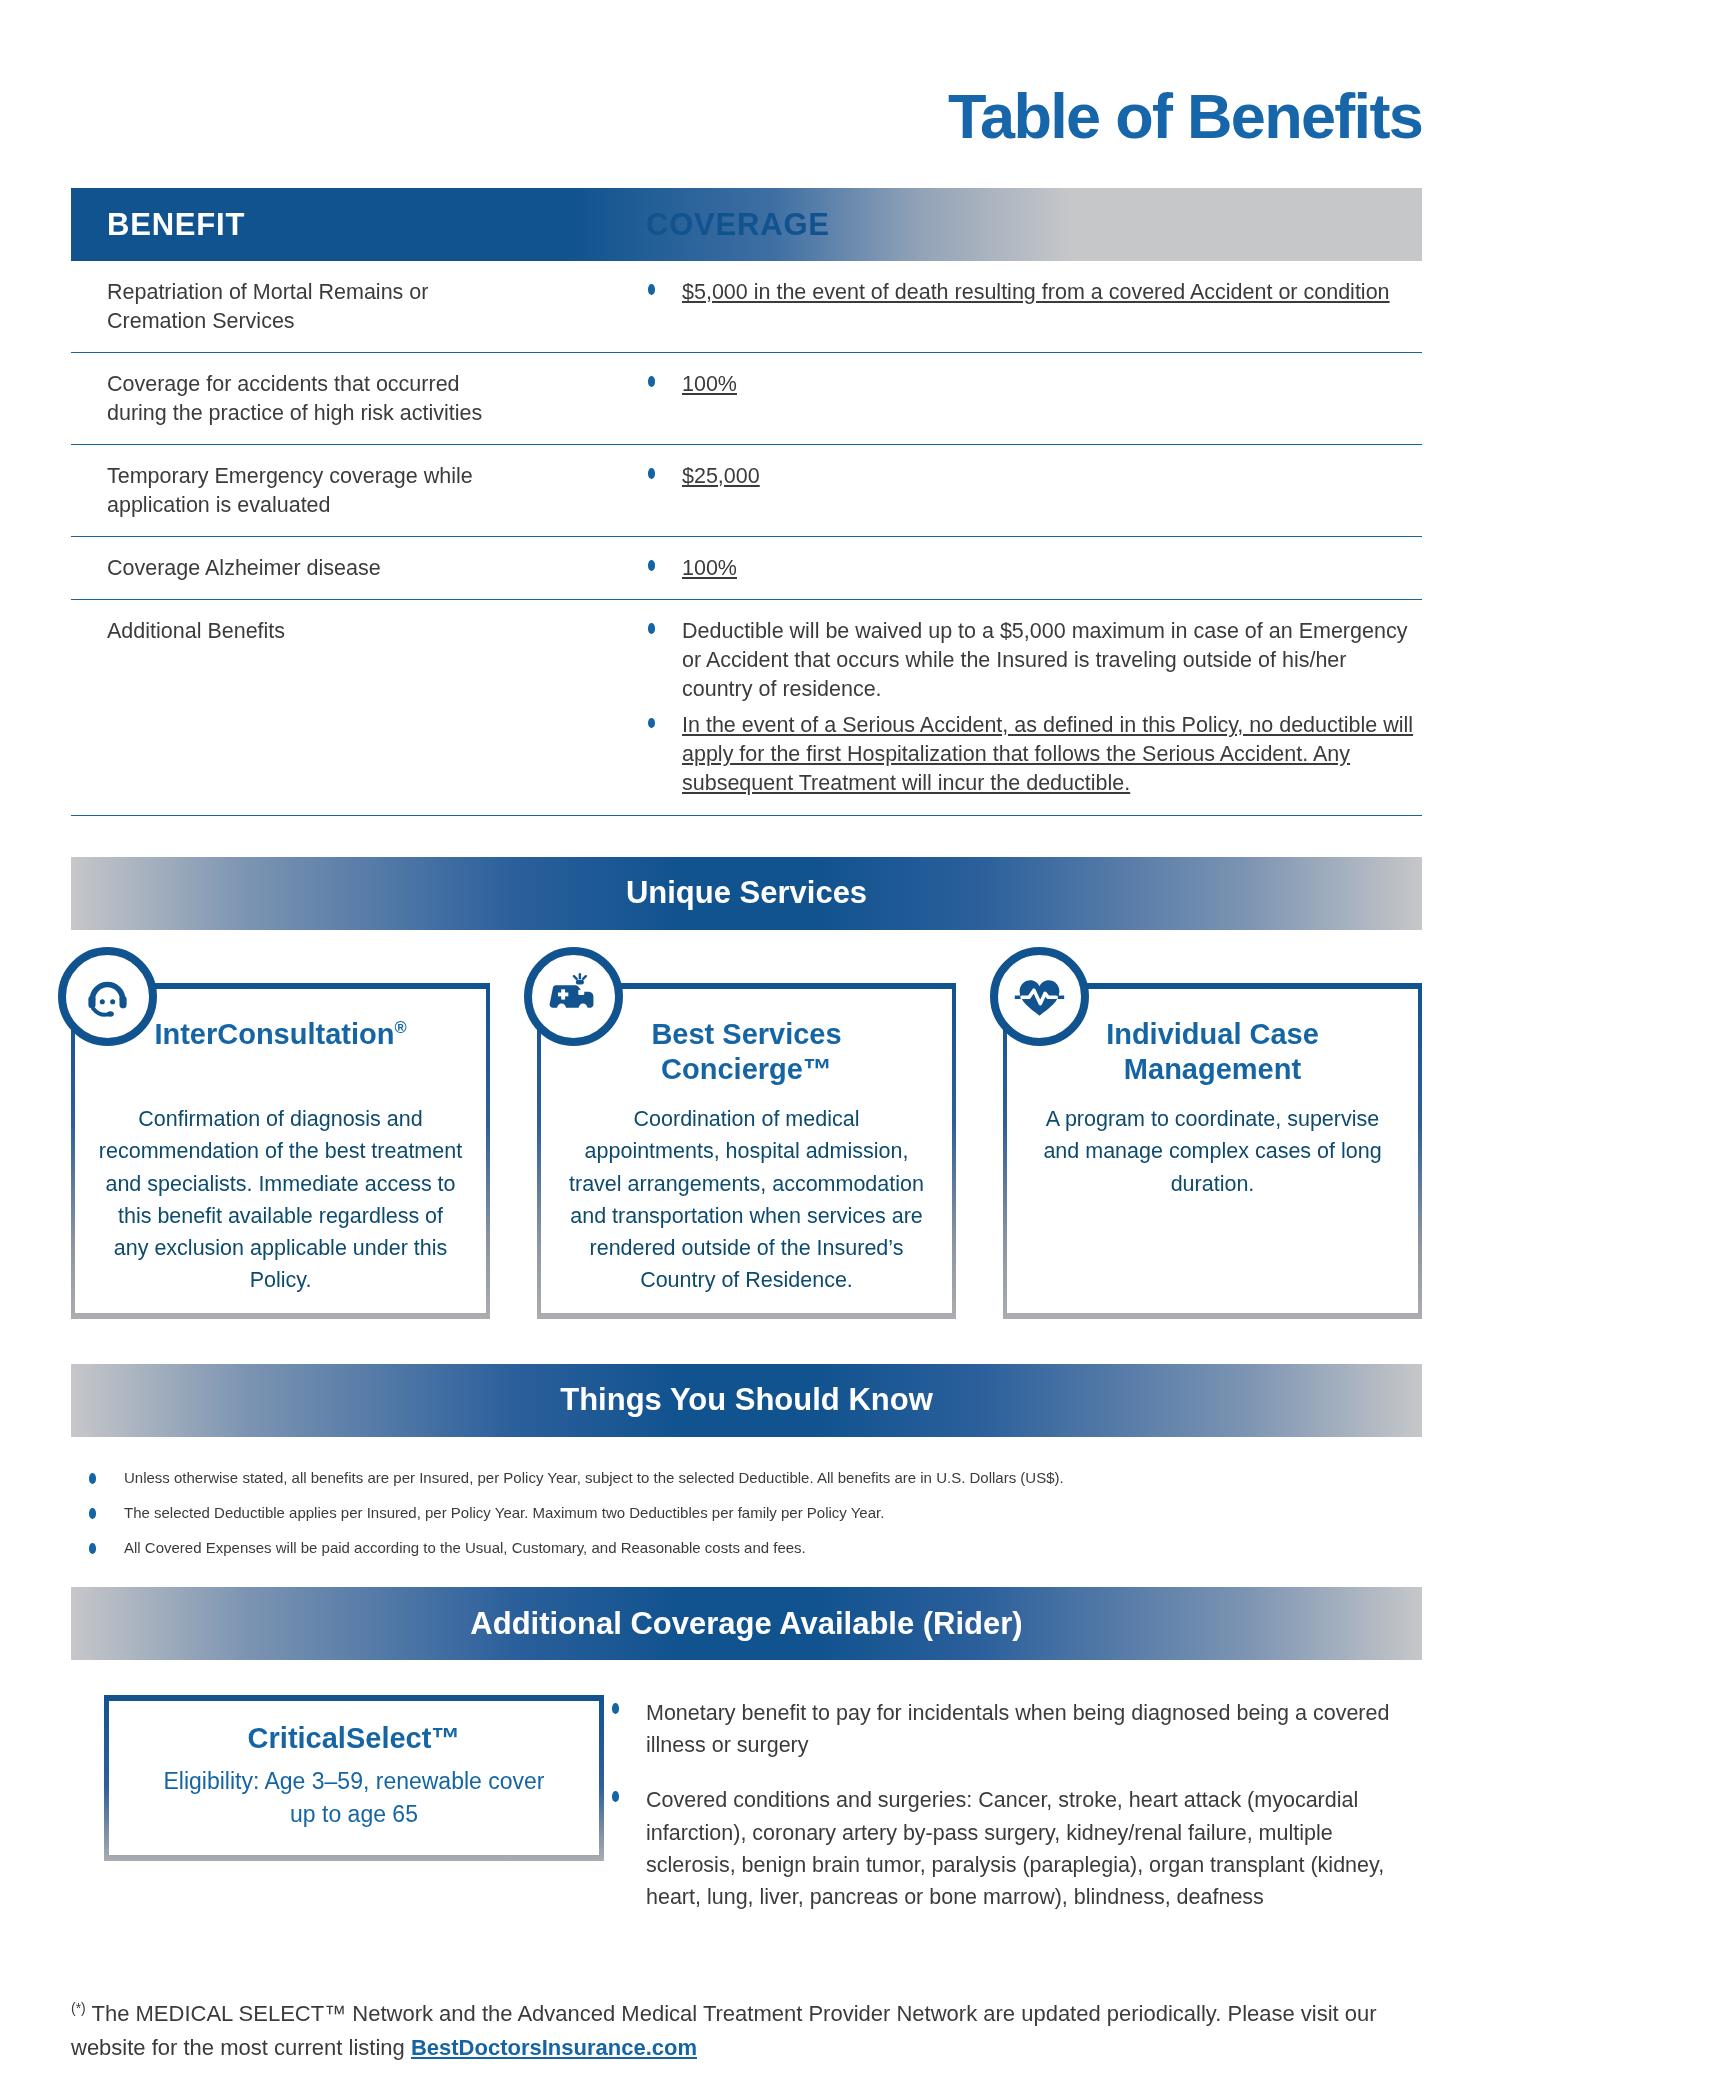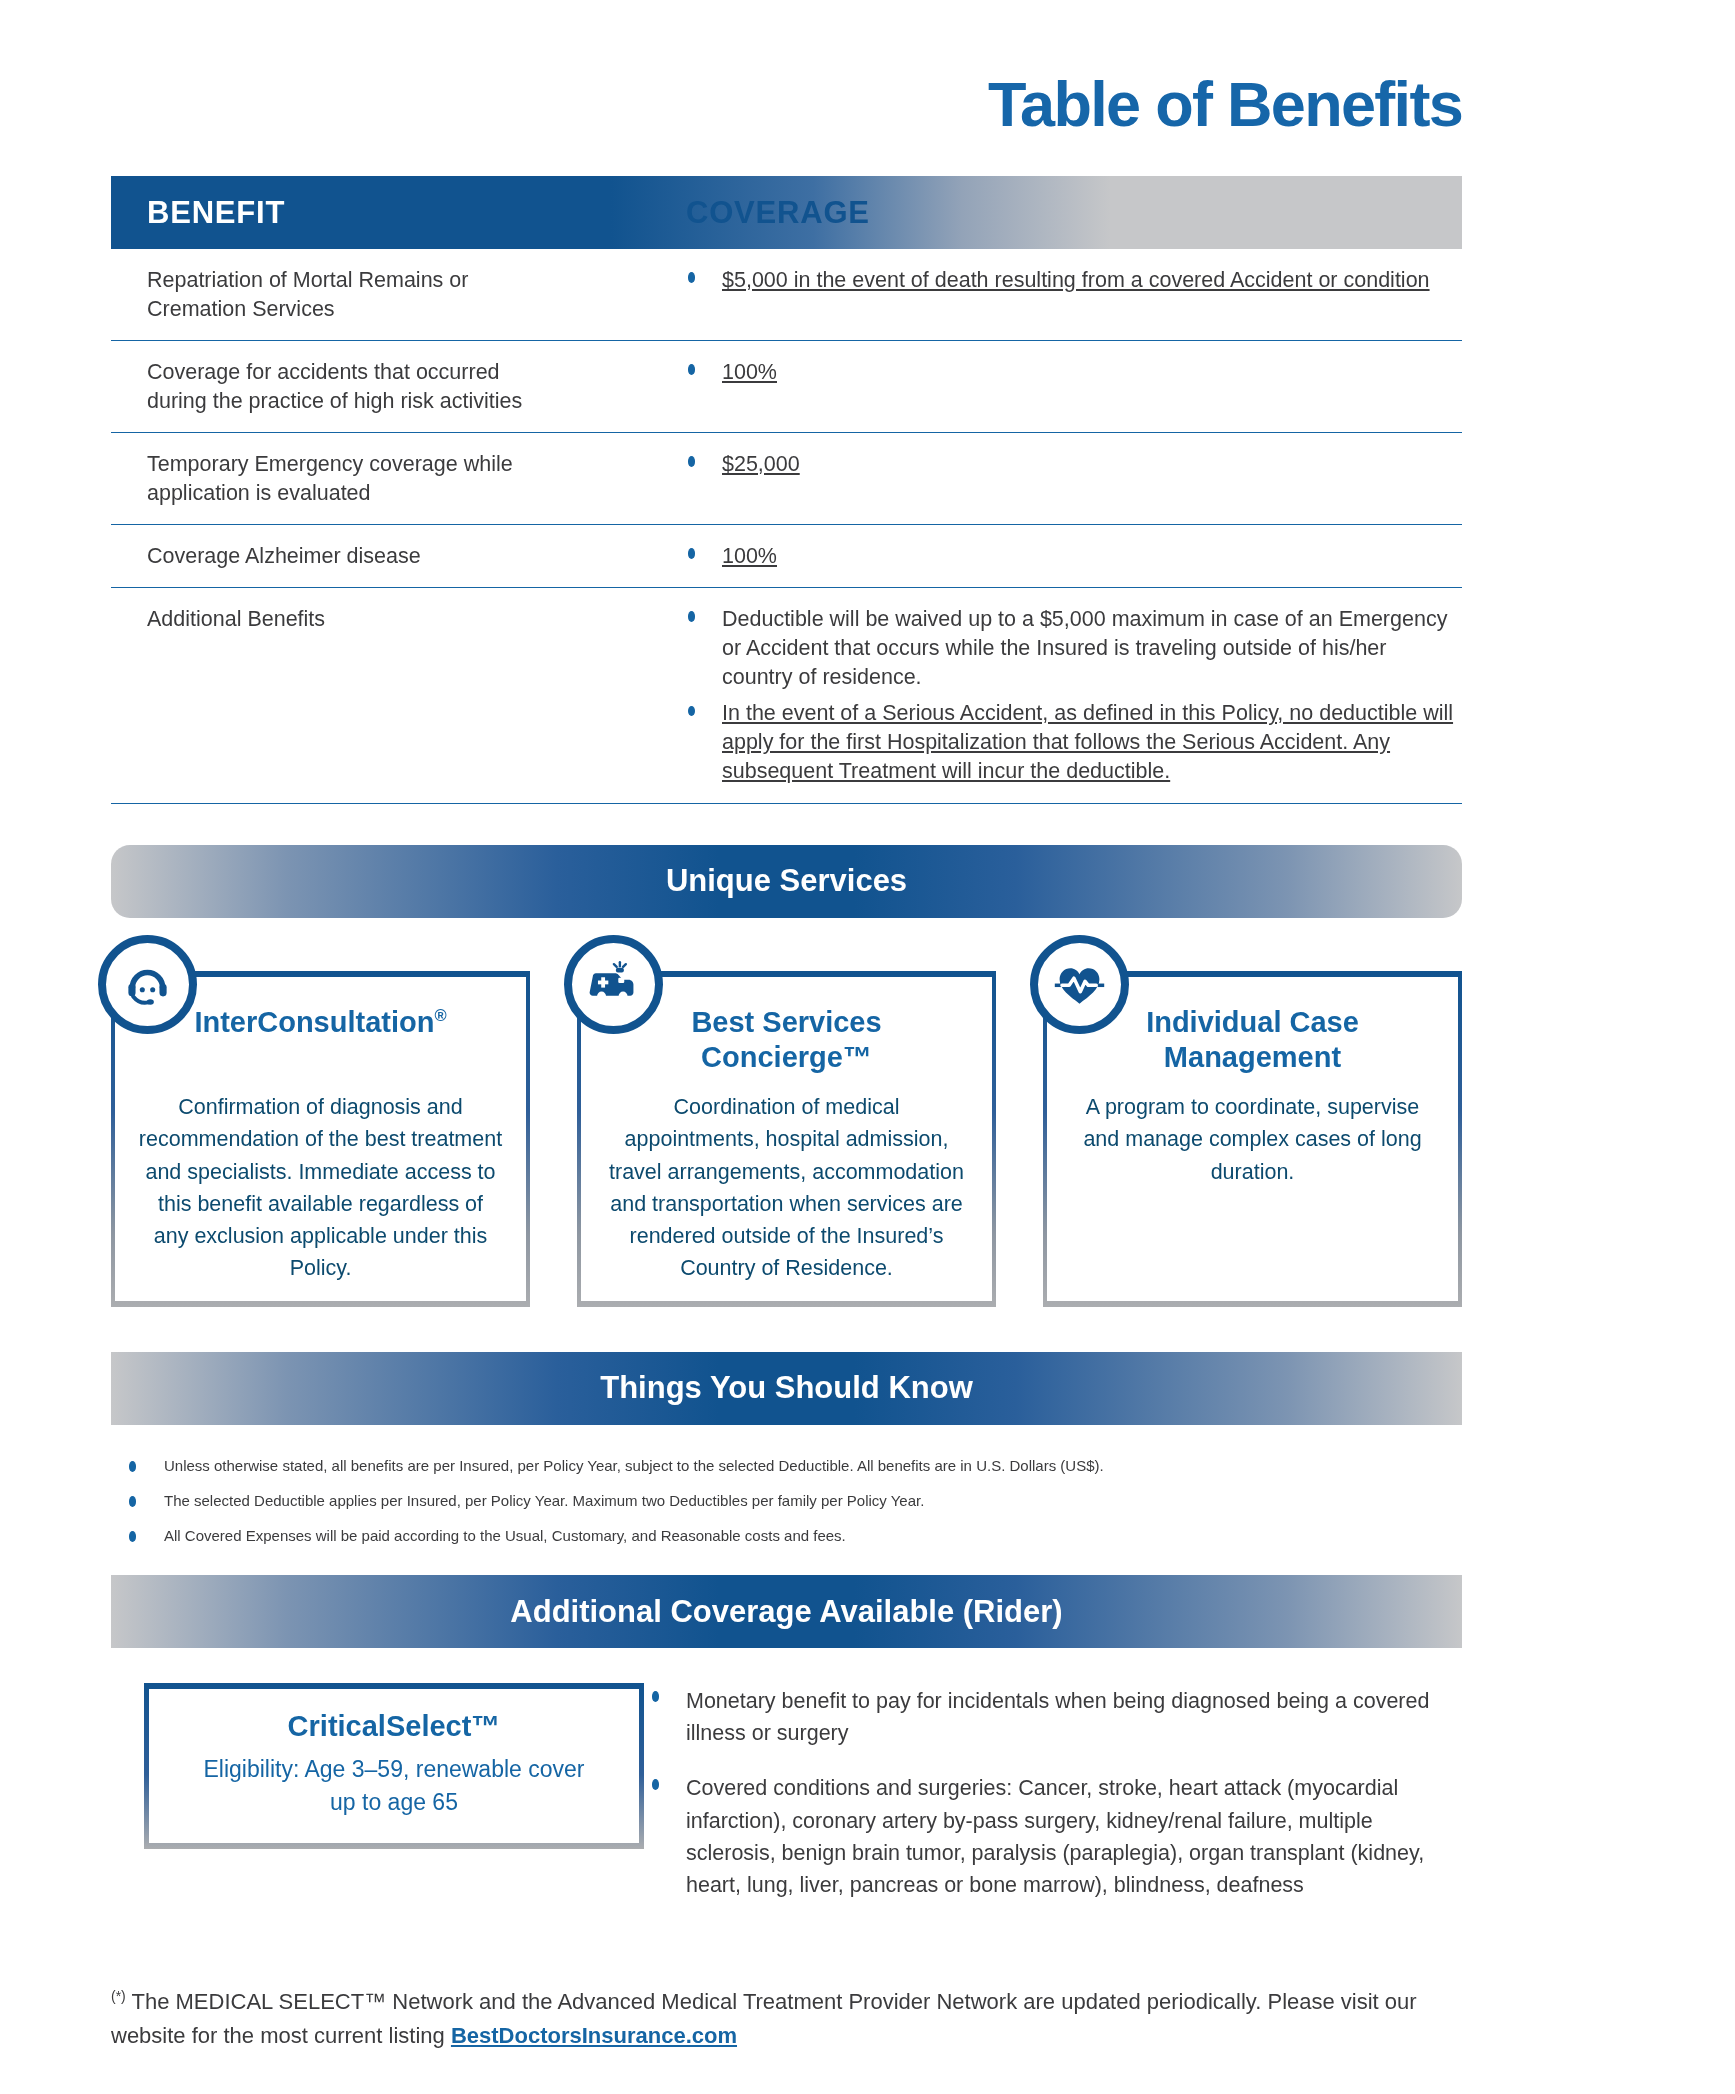--- a/index.html
+++ b/index.html
@@ -6,22 +6,22 @@
     --blue-dark:#11538F;
     --blue-mid:#1565A4;
     --title-blue:#1666A9;
     --text-dark:#3B3B3D;
     --bar-gray:#C6C7C9;
     --link-blue:#1565A4;
   }
   html,body{margin:0;padding:0;background:#fff;}
   .page{
     width:1472px;height:2095px;box-sizing:border-box;
-    padding:0 50px 0 71px;overflow:hidden;position:relative;
-    font-family:"Liberation Sans",sans-serif;color:var(--text-dark);background:#fff;margin-left:40px;
+    padding:12px 50px 0 71px;overflow:hidden;position:relative;
+    font-family:"Liberation Sans",sans-serif;color:var(--text-dark);background:#fff;
   }
   
   .doc-title{
     margin:0;padding-top:68px;text-align:right;
     font-size:63px;font-weight:bold;color:var(--title-blue);letter-spacing:-1.7px;
   }
   
   .table-header-bar{
     margin-top:36px;height:73px;box-sizing:border-box;
     background:linear-gradient(90deg,var(--blue-dark) 0%,var(--blue-dark) 37%,#3E6FA3 52%,#93A3B8 63%,var(--bar-gray) 74%,var(--bar-gray) 100%);
@@ -42,21 +42,21 @@
   .cov-item::before{
     content:"";position:absolute;left:1.7px;top:6.6px;width:7.4px;height:10.7px;
     border-radius:50%;background:var(--blue-mid);
   }
   
   .section-bar{
     height:73px;display:flex;align-items:center;justify-content:center;
     color:#fff;font-size:31px;font-weight:bold;
     background:linear-gradient(90deg,var(--bar-gray) 0%,#7C94B2 13%,#2A5F9B 33%,var(--blue-dark) 45%,var(--blue-dark) 55%,#2A5F9B 67%,#7C94B2 87%,var(--bar-gray) 100%);
   }
-  .bar-unique{margin-top:41px;border-radius:19px;}
+  .bar-unique{margin-top:41px;}
   .bar-things{margin-top:45px;}
   .bar-rider{margin-top:28px;}
   
   .cards{display:flex;gap:47px;margin-top:53px;}
   .card{
     flex:1;position:relative;
     background:linear-gradient(180deg,var(--blue-dark) 0%,#2F5F99 42%,#8D96A1 78%,#ABADB0 100%);
     padding:6.6px 4.1px 5.8px;
   }
   .card-inner{

